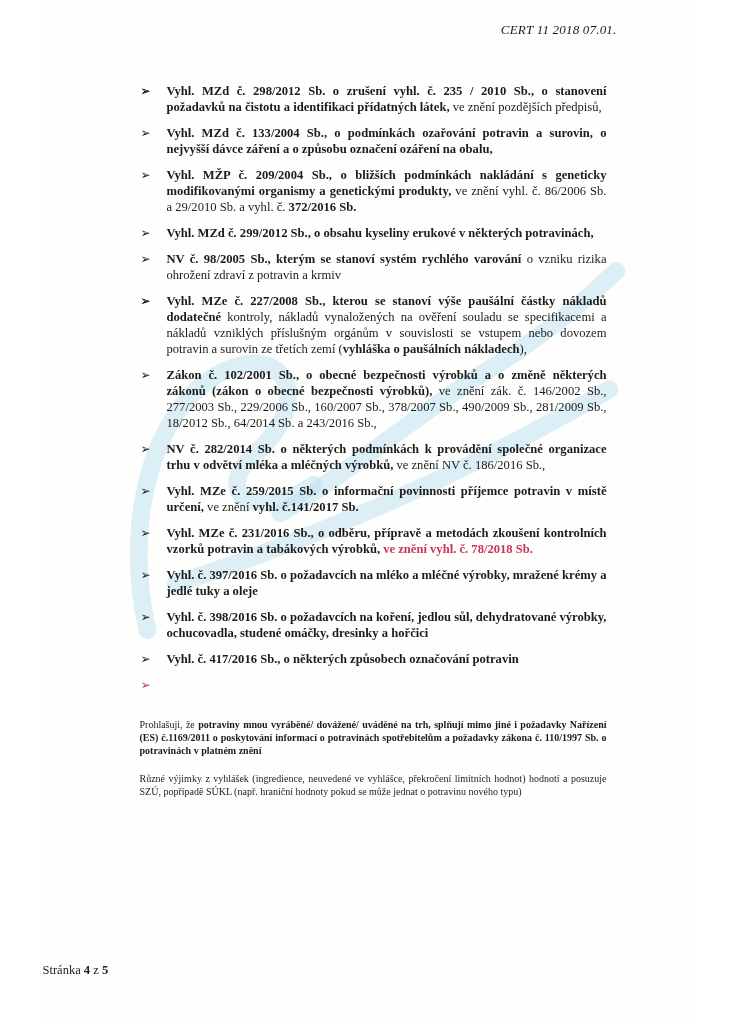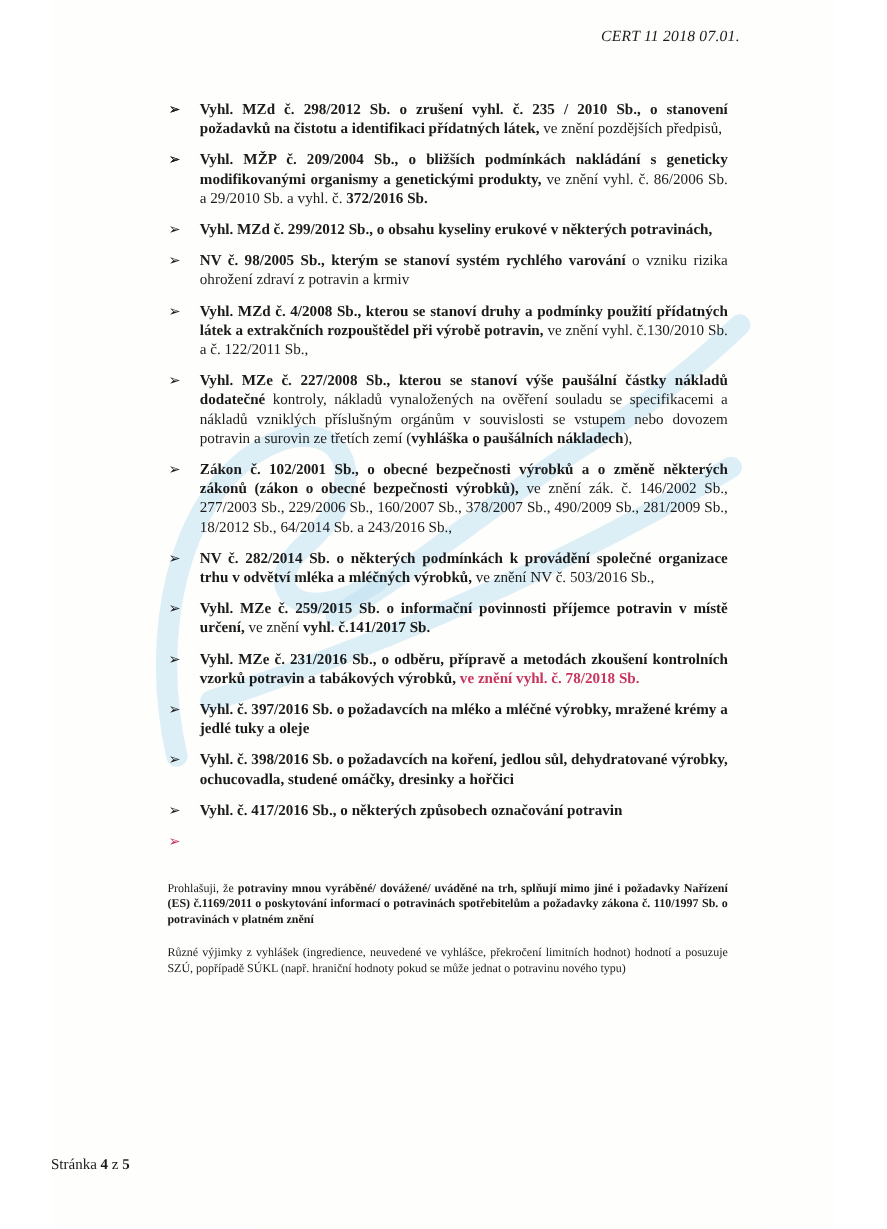--- a/index.html
+++ b/index.html
@@ -86,28 +86,28 @@
     <path d="M268,580 C352,530 420,470 500,420 C556,386 606,346 648,306"></path>
     <path d="M150,660 C300,610 470,540 640,440"></path>
   </svg>
 
   <div class="header">CERT 11 2018 07.01.</div>
 
   <div class="content">
     <ul class="reg-list">
         <li><span class="marker">➢</span></li>
         <li><span class="marker">➢</span><span><span class="b">Vyhl. MZd č. 298/2012 Sb. o zrušení vyhl. č. 235 / 2010 Sb., o stanovení požadavků na čistotu a identifikaci přídatných látek,</span><span> ve znění pozdějších předpisů,</span></span></li>
-        <li><span class="marker">➢</span></li>
+        <li><span class="marker">➢</span><span><span class="b">Vyhl. MZd č. 133/2004 Sb., o podmínkách ozařování potravin a surovin, o nejvyšší dávce záření a o způsobu označení ozáření na obalu,</span></span></li>
         <li><span class="marker">➢</span><span><span class="b">Vyhl. MŽP č. 209/2004 Sb., o bližších podmínkách nakládání s geneticky modifikovanými organismy a genetickými produkty,</span><span> ve znění vyhl. č. 86/2006 Sb. a 29/2010 Sb. a vyhl. č. </span><span class="b">372/2016 Sb.</span></span></li>
         <li><span class="marker">➢</span><span><span class="b">Vyhl. MZd č. 299/2012 Sb., o obsahu kyseliny erukové v některých potravinách,</span></span></li>
         <li><span class="marker">➢</span><span><span class="b">NV č. 98/2005 Sb., kterým se stanoví systém rychlého varování</span><span> o vzniku rizika ohrožení zdraví z potravin a krmiv</span></span></li>
-        <li><span class="marker">➢</span><span><span class="b">Vyhl. MZd č. 4/2008 Sb., kterou se stanoví druhy a podmínky použití přídatných látek a extrakčních rozpouštědel při výrobě potravin,</span><span> ve znění vyhl. č.130/2010 Sb. a č. 122/2011 Sb.,</span></span></li>
+        <li><span class="marker">➢</span></li>
         <li><span class="marker">➢</span><span><span class="b">Vyhl. MZe č. 227/2008 Sb., kterou se stanoví výše paušální částky nákladů dodatečné</span><span> kontroly, nákladů vynaložených na ověření souladu se specifikacemi a nákladů vzniklých příslušným orgánům v souvislosti se vstupem nebo dovozem potravin a surovin ze třetích zemí (</span><span class="b">vyhláška o paušálních nákladech</span><span>),</span></span></li>
         <li><span class="marker">➢</span><span><span class="b">Zákon č. 102/2001 Sb., o obecné bezpečnosti výrobků a o změně některých zákonů (zákon o obecné bezpečnosti výrobků),</span><span> ve znění zák. č. 146/2002 Sb., 277/2003 Sb., 229/2006 Sb., 160/2007 Sb., 378/2007 Sb., 490/2009 Sb., 281/2009 Sb., 18/2012 Sb., 64/2014 Sb. a 243/2016 Sb.,</span></span></li>
-        <li><span class="marker">➢</span><span><span class="b">NV č. 282/2014 Sb. o některých podmínkách k provádění společné organizace trhu v odvětví mléka a mléčných výrobků,</span><span> ve znění NV č. 503/2016 Sb.,</span></span></li>
+        <li><span class="marker">➢</span><span><span class="b">NV č. 282/2014 Sb. o některých podmínkách k provádění společné organizace trhu v odvětví mléka a mléčných výrobků,</span><span> ve znění NV č. 186/2016 Sb.,</span></span></li>
         <li><span class="marker">➢</span><span><span class="b">Vyhl. MZe č. 259/2015 Sb. o informační povinnosti příjemce potravin v místě určení,</span><span> ve znění </span><span class="b">vyhl. č.141/2017 Sb.</span></span></li>
         <li><span class="marker">➢</span><span><span class="b">Vyhl. MZe č. 231/2016 Sb., o odběru, přípravě a metodách zkoušení kontrolních vzorků potravin a tabákových výrobků,</span><span class="b red"> ve znění vyhl. č. 78/2018 Sb.</span></span></li>
         <li><span class="marker">➢</span><span><span class="b">Vyhl. č. 397/2016 Sb. o požadavcích na mléko a mléčné výrobky, mražené krémy a jedlé tuky a oleje</span></span></li>
         <li><span class="marker">➢</span><span><span class="b">Vyhl. č. 398/2016 Sb. o požadavcích na koření, jedlou sůl, dehydratované výrobky, ochucovadla, studené omáčky, dresinky a hořčici</span></span></li>
         <li><span class="marker">➢</span><span><span class="b">Vyhl. č. 417/2016 Sb., o některých způsobech označování potravin</span></span></li>
         <li><span class="marker red">➢</span></li>
       </ul>
     <div class="paragraphs">
         <p><span>Prohlašuji, že </span><span class="b">potraviny mnou vyráběné/ dovážené/ uváděné na trh, splňují mimo jiné i požadavky Nařízení (ES) č.1169/2011 o poskytování informací o potravinách spotřebitelům a požadavky zákona č. 110/1997 Sb. o potravinách v platném znění</span></p>
         <p><span>Různé výjimky z vyhlášek (ingredience, neuvedené ve vyhlášce, překročení limitních hodnot) hodnotí a posuzuje SZÚ, popřípadě SÚKL (např. hraniční hodnoty pokud se může jednat o potravinu nového typu)</span></p>

